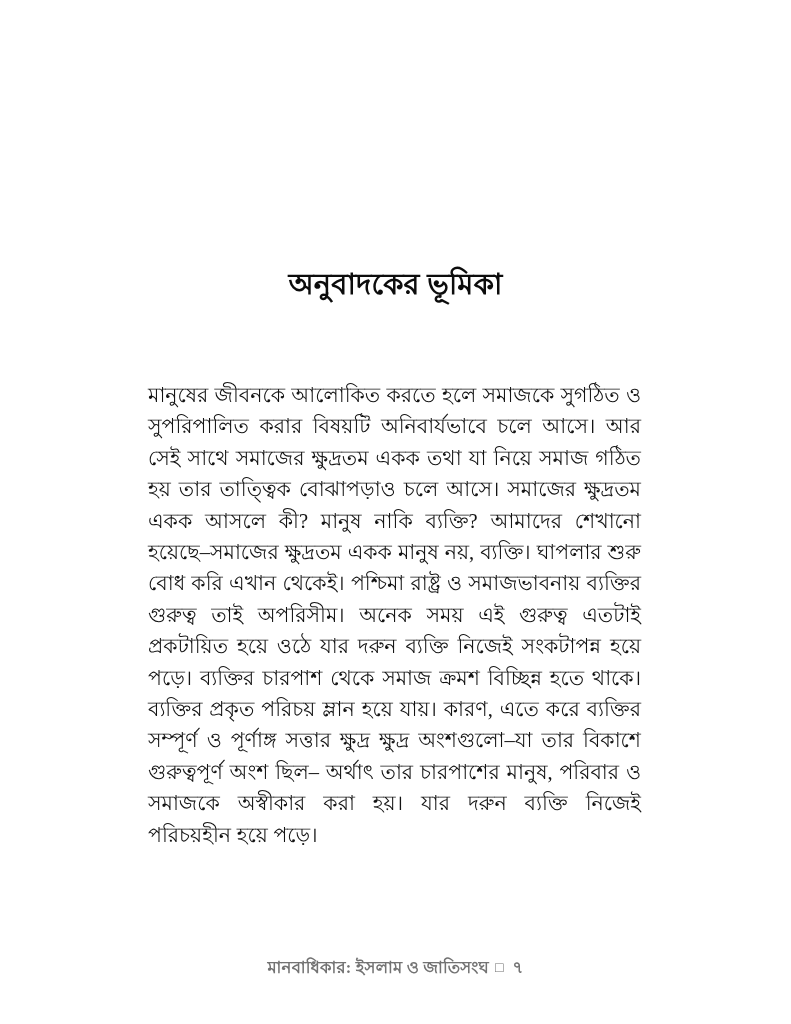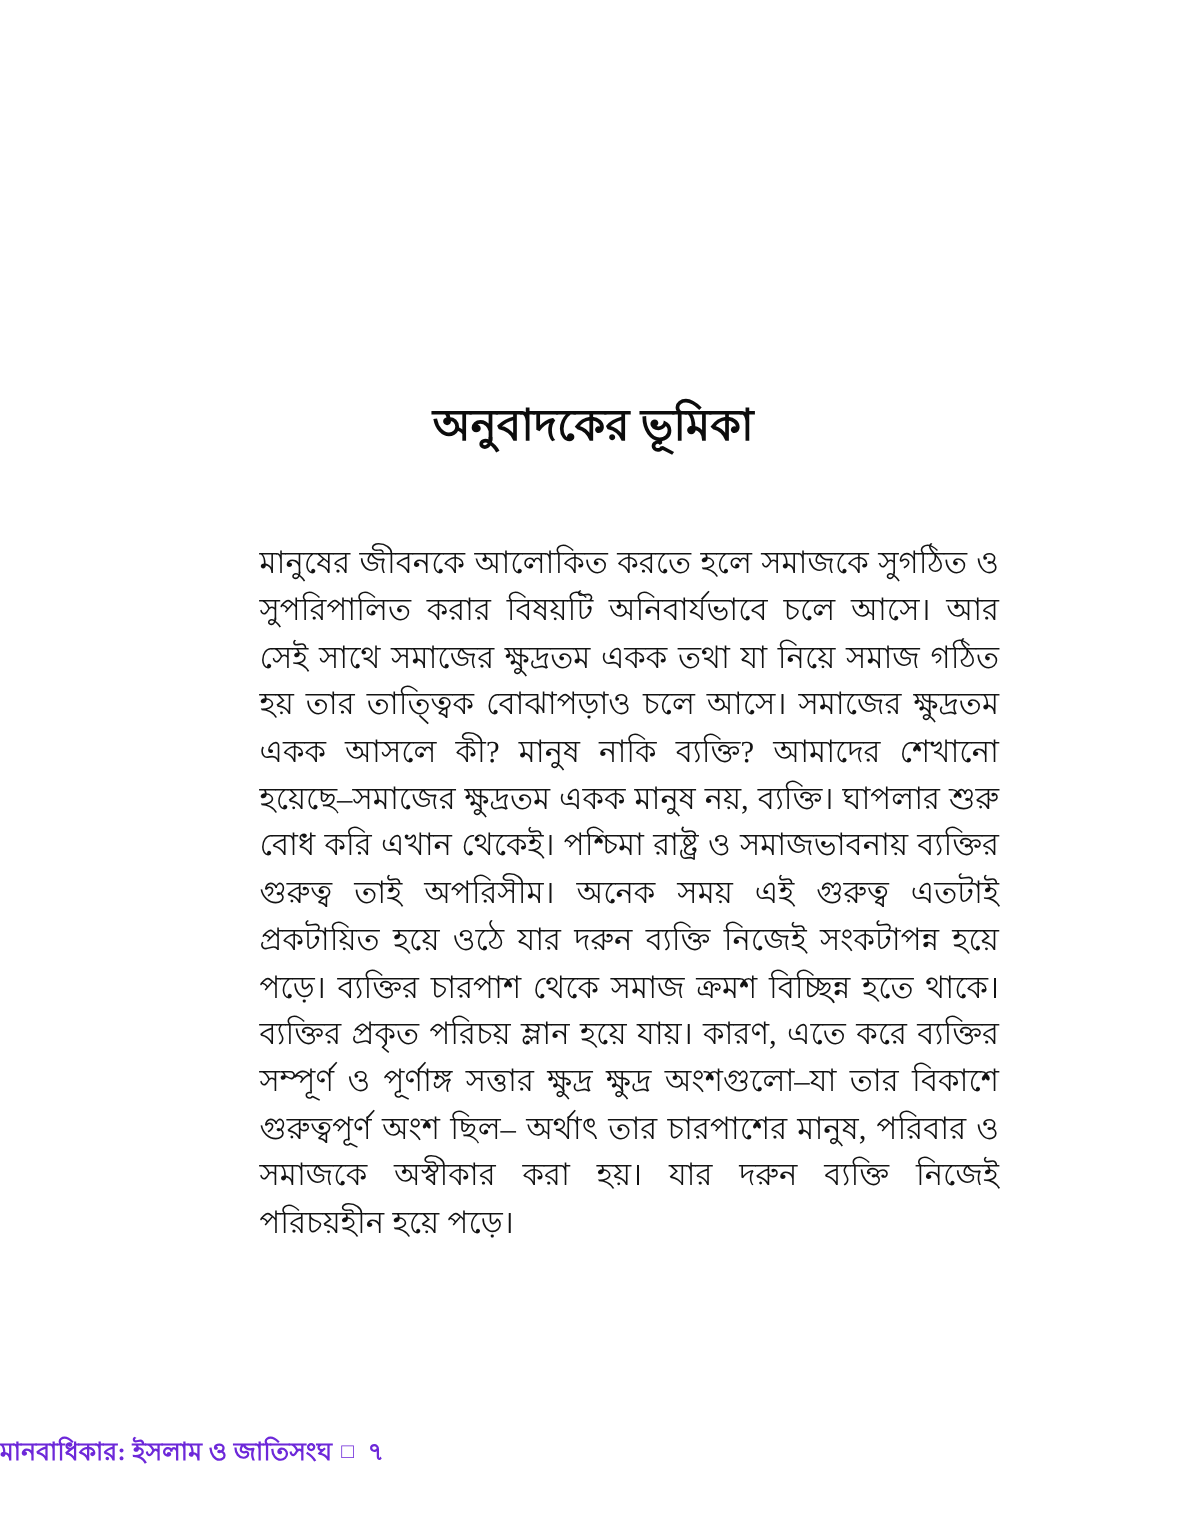--- a/index.html
+++ b/index.html
@@ -36,23 +36,22 @@
     line-height: 1.25;
     letter-spacing: 0.2px;
     color: #0c0c0c;
     margin: 0;
   }
 
   
   .text-block {
     position: absolute;
     left: 148px;
-    top: 361px;
+    top: 380px;
     width: 493px;
-    margin-left: 25px;
   }
 
   .body-para {
     margin: 0;
     font-size: 20.5px;
     line-height: 31.4px;
     text-align: justify;
     text-justify: inter-word;
     color: #131313;
     word-spacing: 0.5px;
@@ -68,24 +67,24 @@
   .body-para:last-child {
     text-align: justify;
   }
 
   
   .page-footer {
     position: absolute;
     left: 0;
     right: 0;
     bottom: 42px;
-    text-align: left;
+    text-align: center;
     font-size: 16.5px;
     font-weight: 700;
-    color: #6d28d9;
+    color: #737373;
     letter-spacing: 0.2px;
   }
 
   .footer-inner {
     display: inline-block;
     white-space: nowrap;
   }
 
   .footer-title {
     font-weight: 700;

